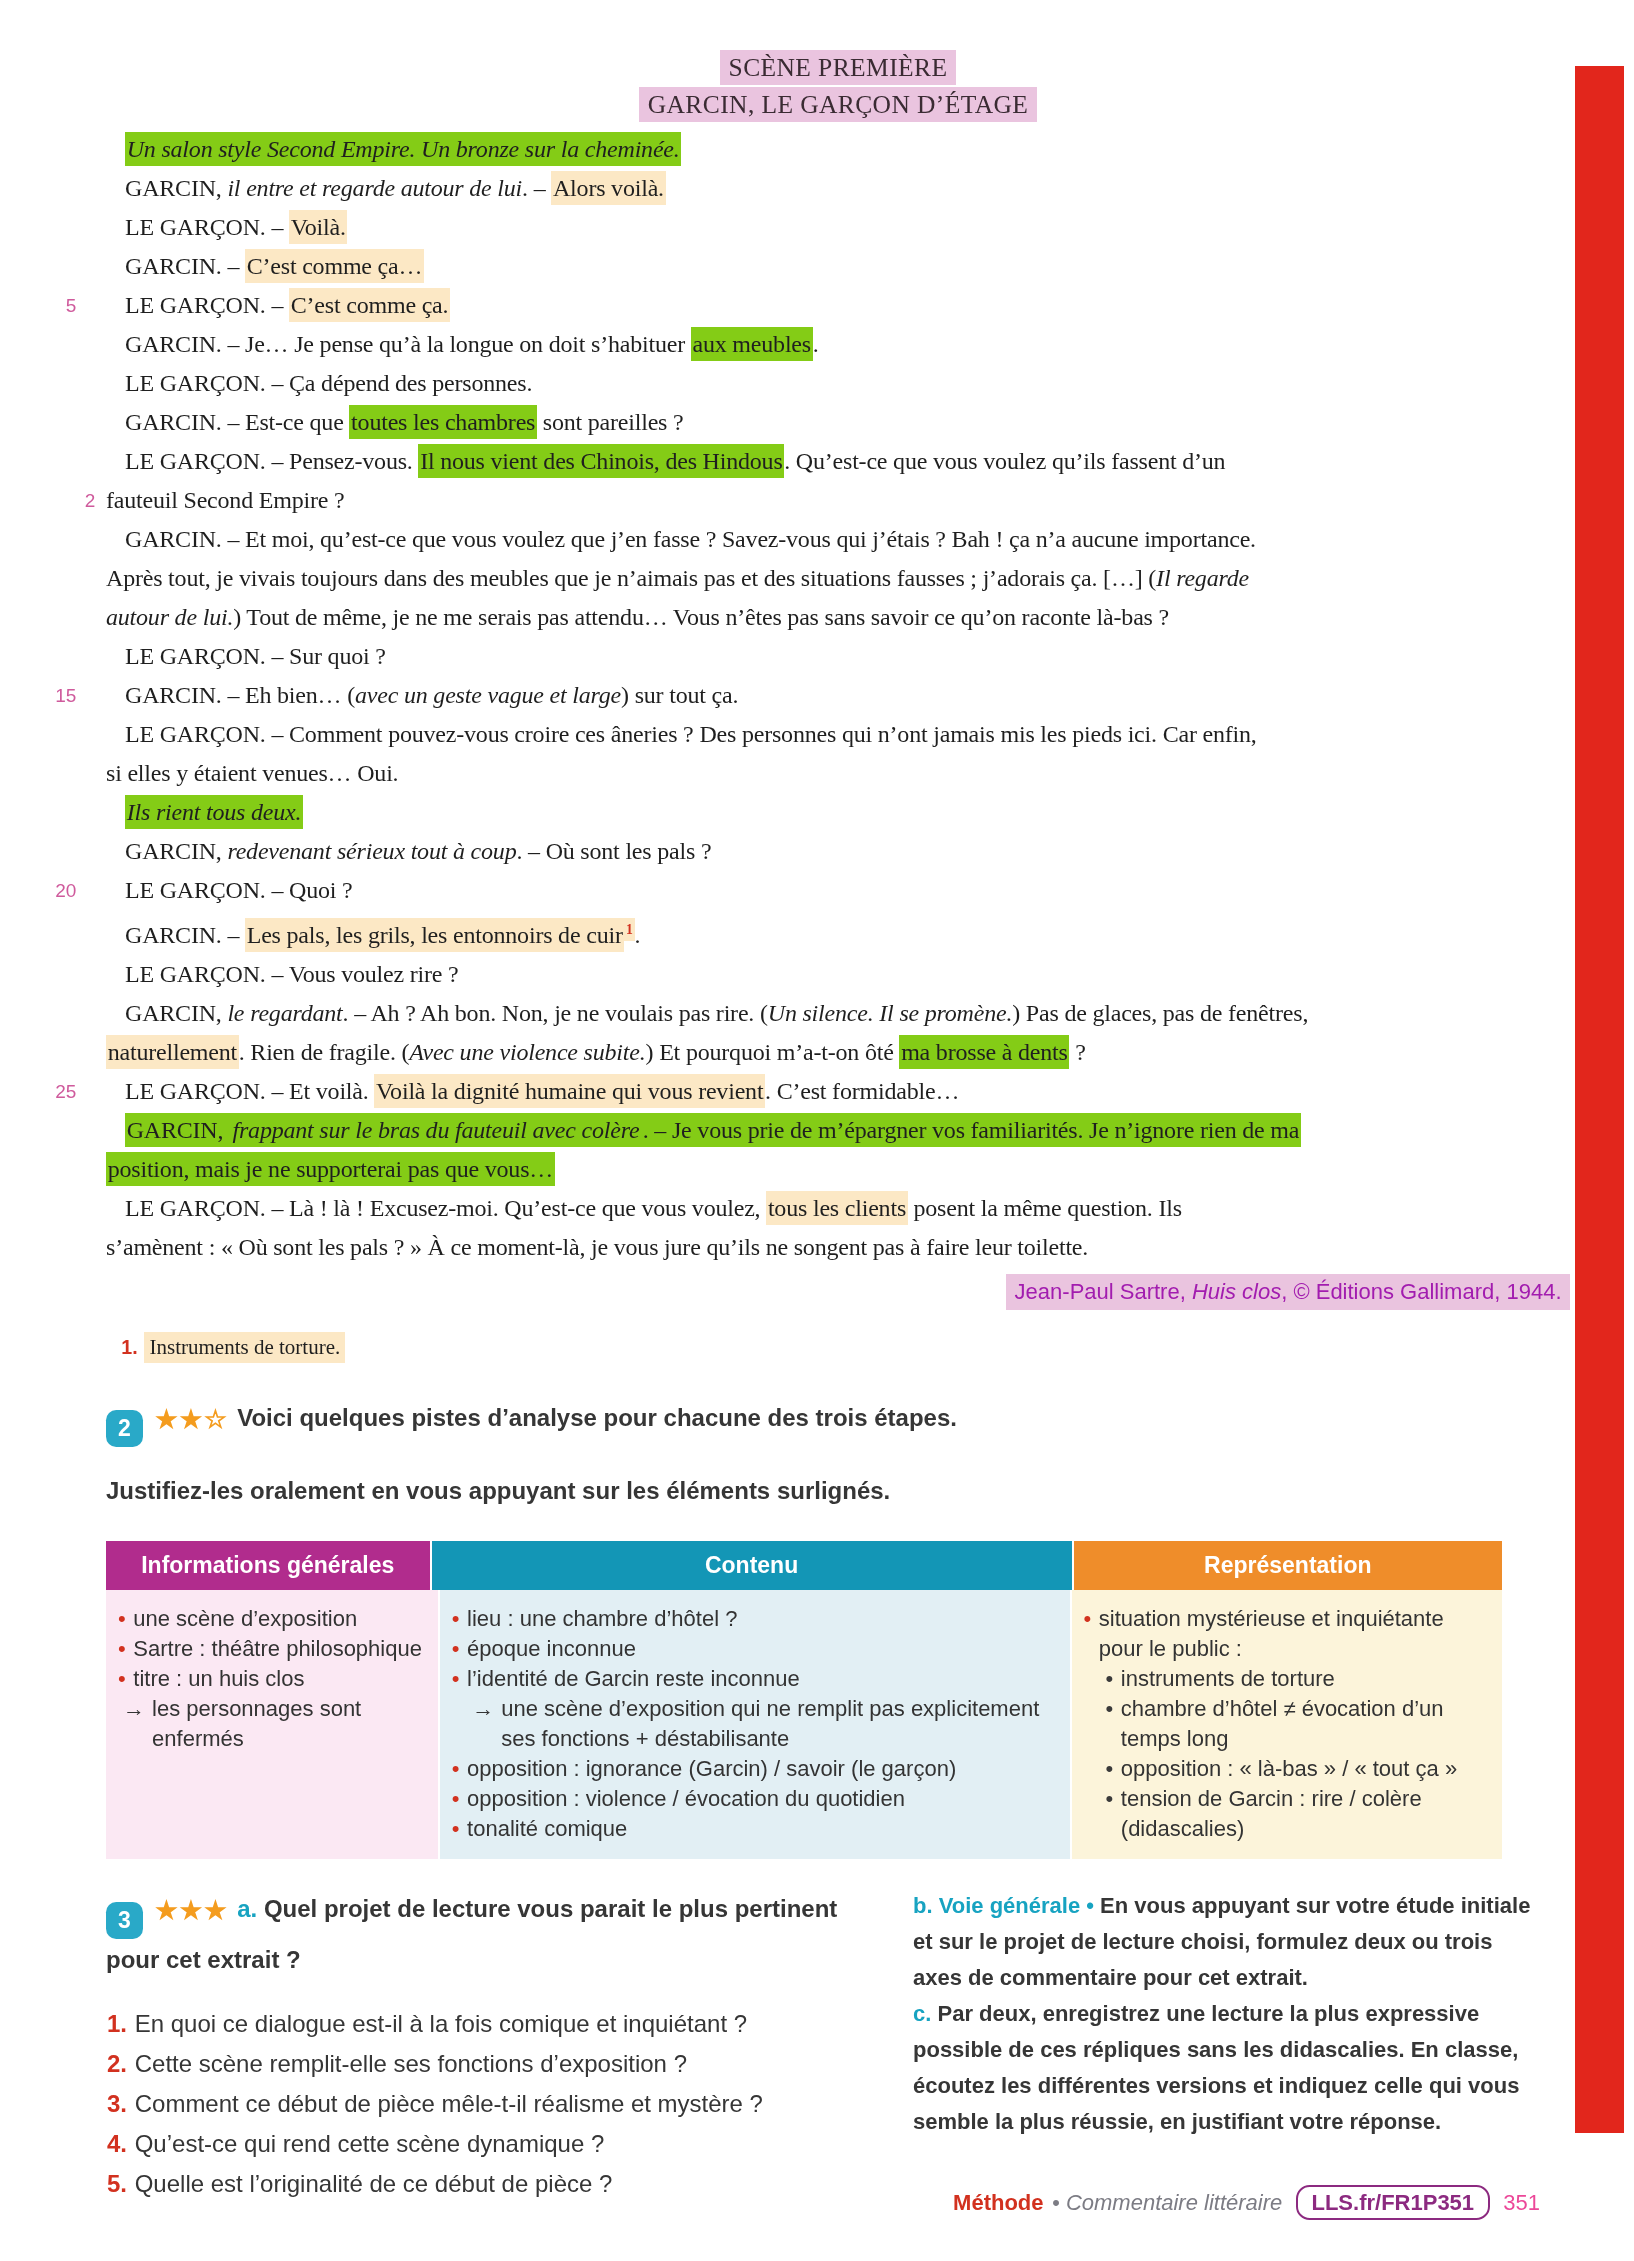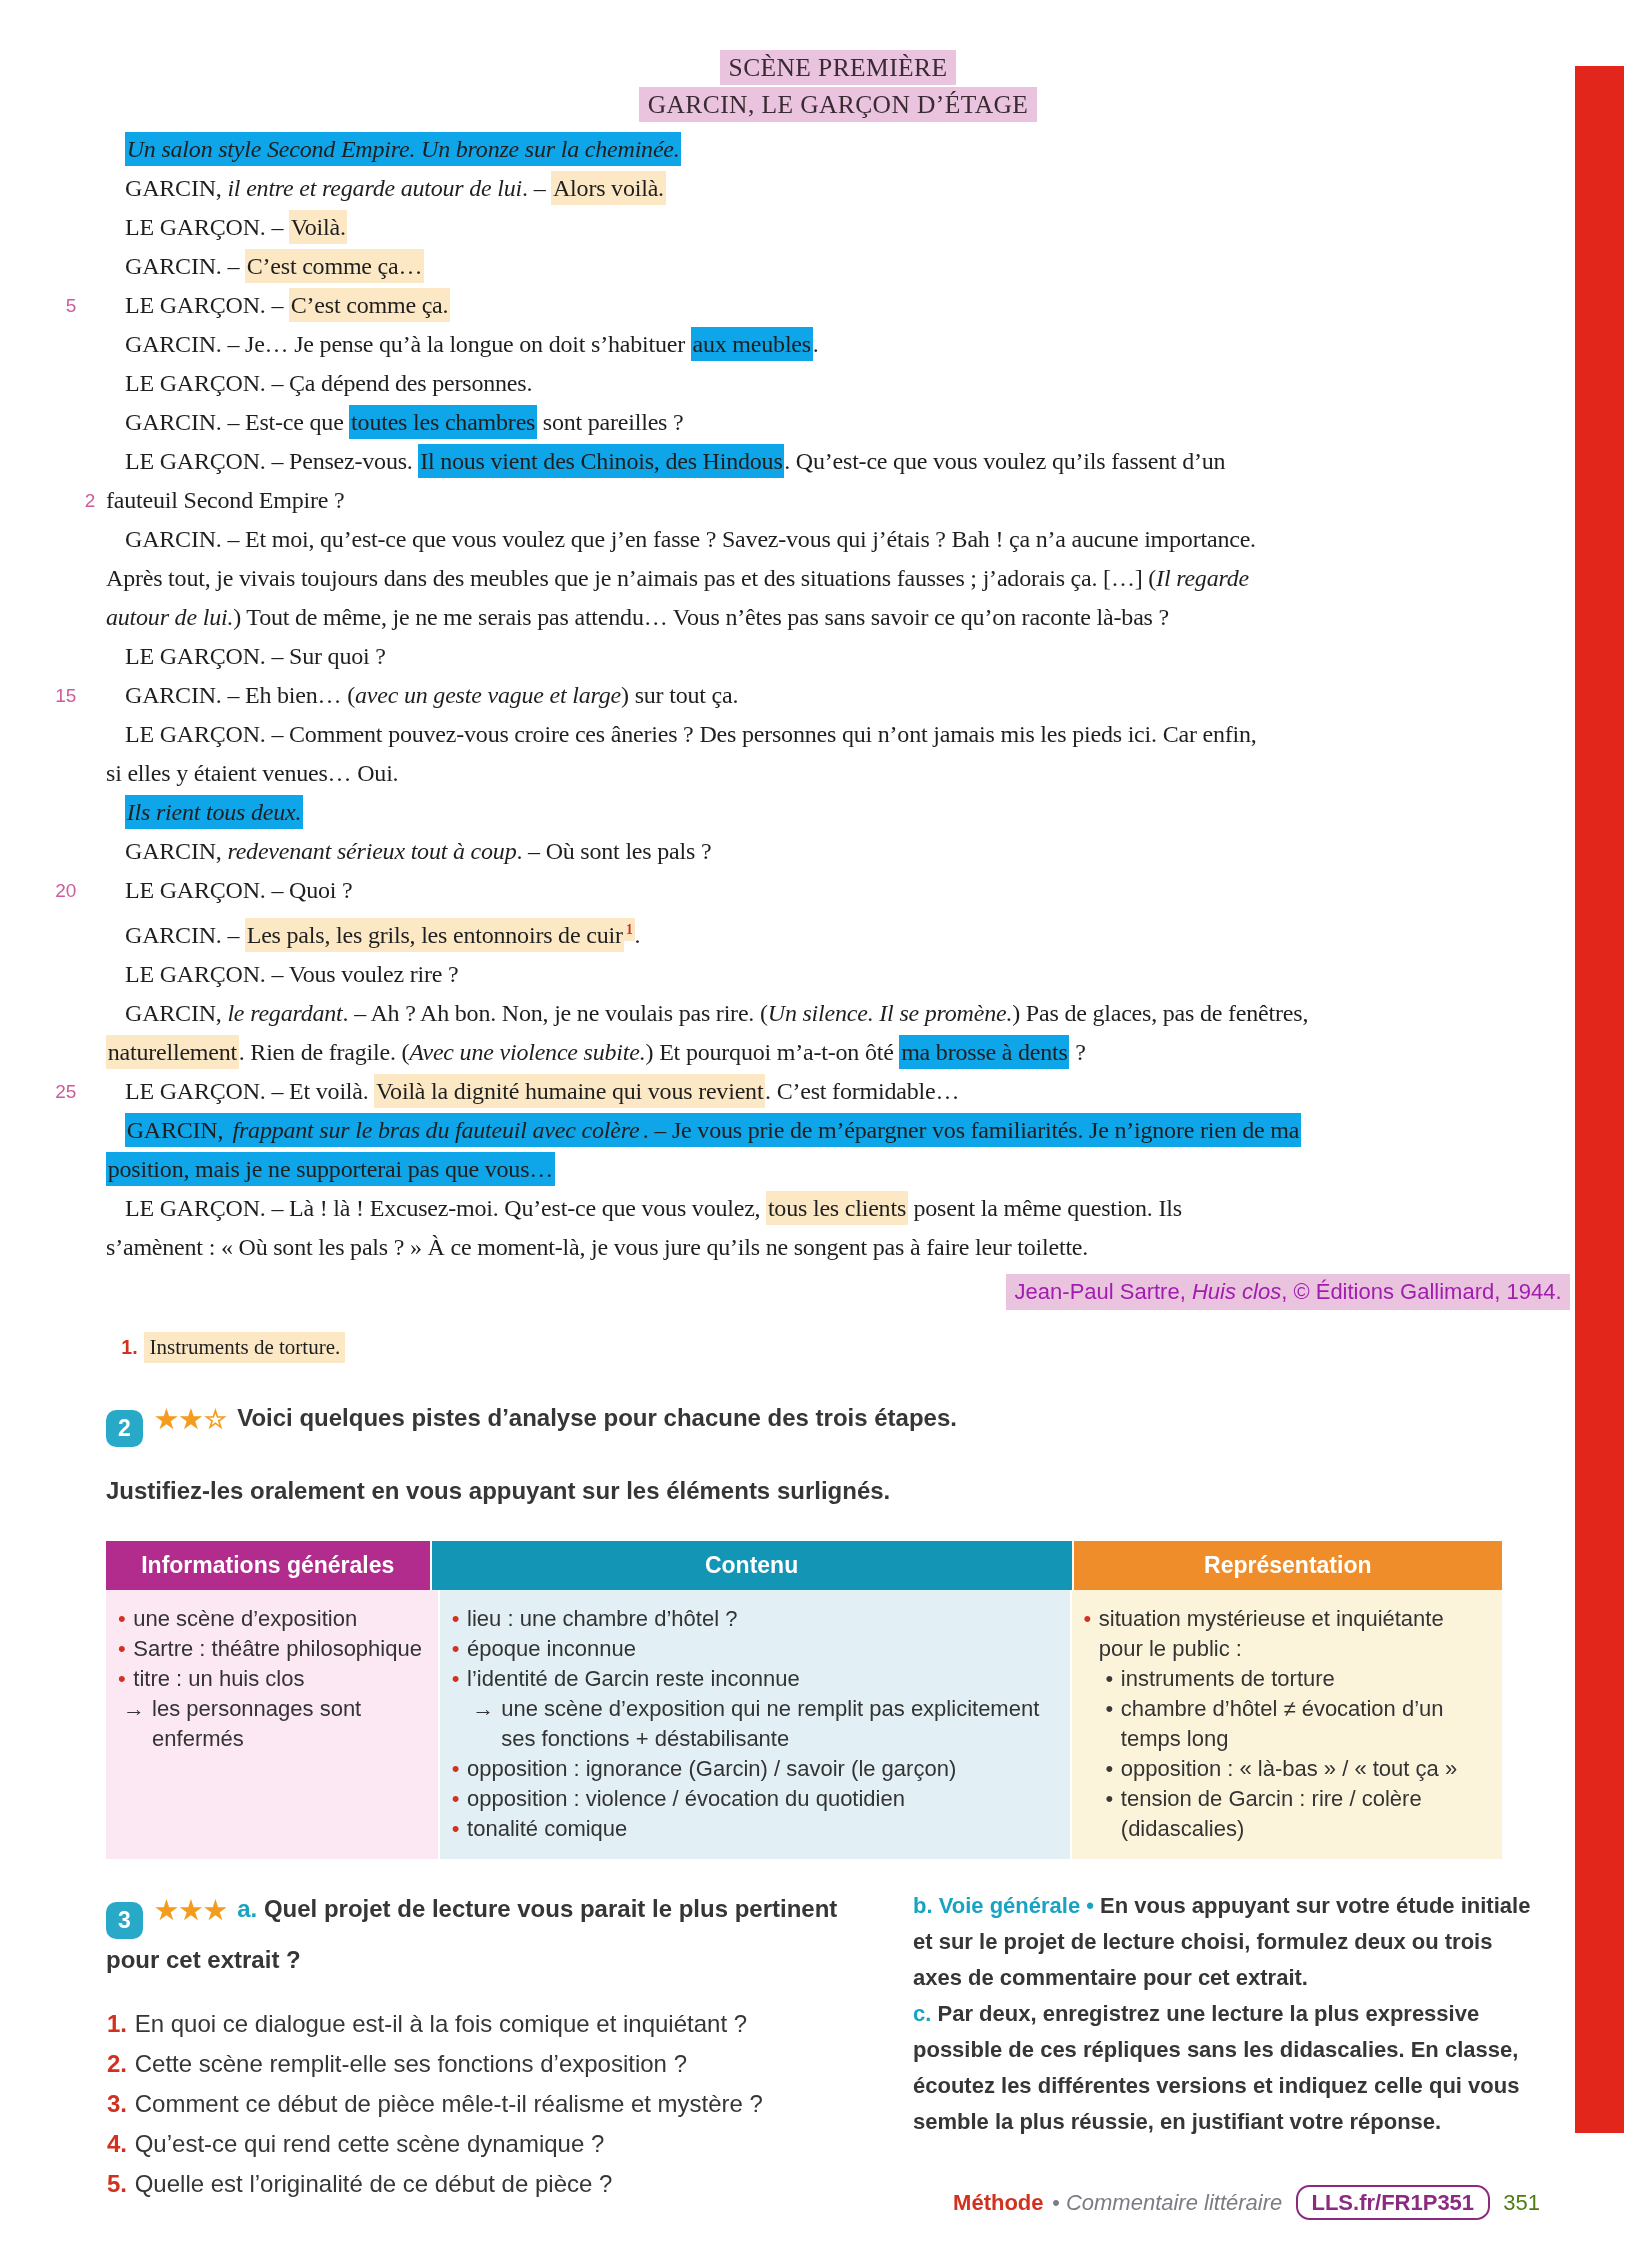--- a/index.html
+++ b/index.html
@@ -12,21 +12,21 @@
   .title-line{font-size:25.5px;line-height:37px;letter-spacing:0.4px;color:#3a2b33;}
   .title-line .mark-pink{background:#eac4df;padding:2.6px 8.5px;}
   
   #play{margin-top:1.7px;}
   .pline{position:relative;font-size:24px;letter-spacing:-0.2px;line-height:39px;white-space:nowrap;}
   .pline.ind{padding-left:19px;}
   .lnum{position:absolute;right:calc(100% + 11px);top:0;font-family:"Liberation Sans",sans-serif;
         font-size:19px;line-height:39px;color:#cf5a9c;white-space:nowrap;}
   .pline.ind .lnum{right:calc(100% + 30px);}
   .it{font-style:italic;}
-  .hb{background:#0ea5e9;padding:4.3px 1.7px;}
+  .hb{background:#84cc16;padding:4.3px 1.7px;}
   .ho{background:#fce8c5;padding:4.3px 1.7px;}
   .sup{vertical-align:super;font-size:13.6px;color:#d2311f;font-weight:bold;letter-spacing:0;}
   
   .attribution{text-align:right;margin-top:6.8px;font-family:"Liberation Sans",sans-serif;
                font-size:22px;color:#a21caf;}
   .attr-mark{background:#eac4df;padding:5.1px 8.5px;display:inline-block;}
   
   .footnote{margin-top:25.5px;margin-left:15.3px;font-size:21px;}
   .fn-num{color:#d2311f;font-weight:bold;font-family:"Liberation Sans",sans-serif;font-size:19.6px;margin-right:6.8px;}
   .fn-text{background:#fce8c5;padding:3.4px 5.1px;}
@@ -66,21 +66,21 @@
   .qnum{color:#d2311f;font-weight:bold;margin-right:7.7px;}
   .btext{font-family:"Liberation Sans",sans-serif;font-weight:bold;font-size:22px;
          line-height:36px;color:#363636;margin:0;}
   
   .footer{position:absolute;top:2185px;left:0;right:95px;display:flex;align-items:center;
           justify-content:flex-end;font-family:"Liberation Sans",sans-serif;font-size:22px;}
   .f-method{color:#d2311f;font-weight:bold;}
   .f-section{color:#7c7c84;font-style:italic;margin-left:8.5px;}
   .f-code{border:2.6px solid #8c2a80;color:#8c2a80;font-weight:bold;border-radius:13.6px;
           padding:2.6px 13.6px;margin:0 13.6px;}
-  .f-page{color:#4d7c0f;}
+  .f-page{color:#ec4899;}
 </style>
 </head>
 <body>
 
 <div class="red-bar"></div>
 
 <div class="col">
 
   <div class="titles">
     <div class="title-line"><span class="mark-pink">SCÈNE PREMIÈRE</span></div>

